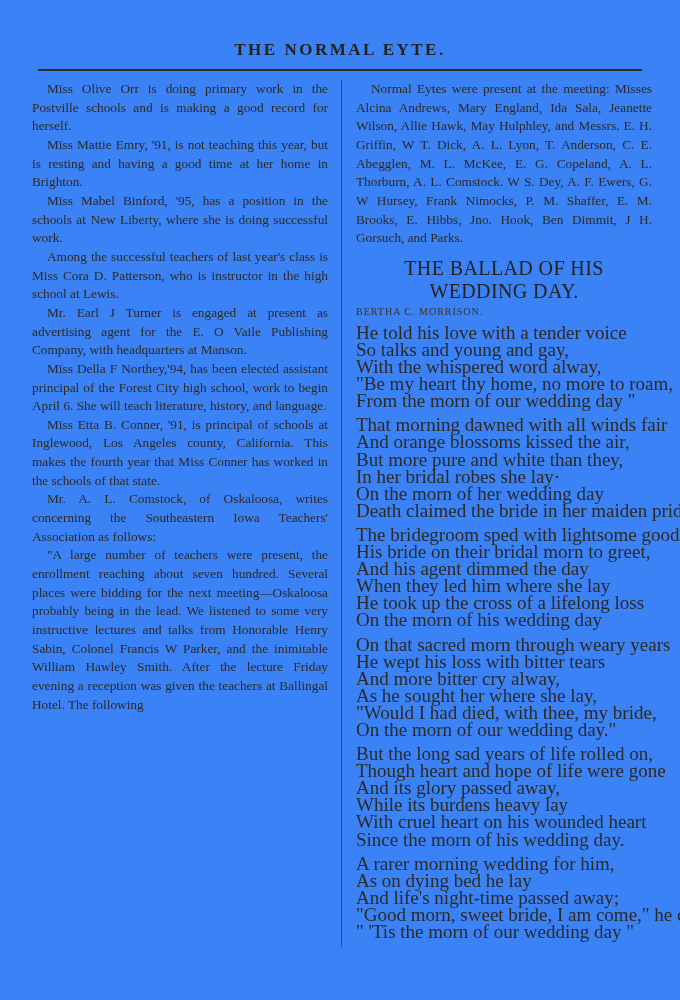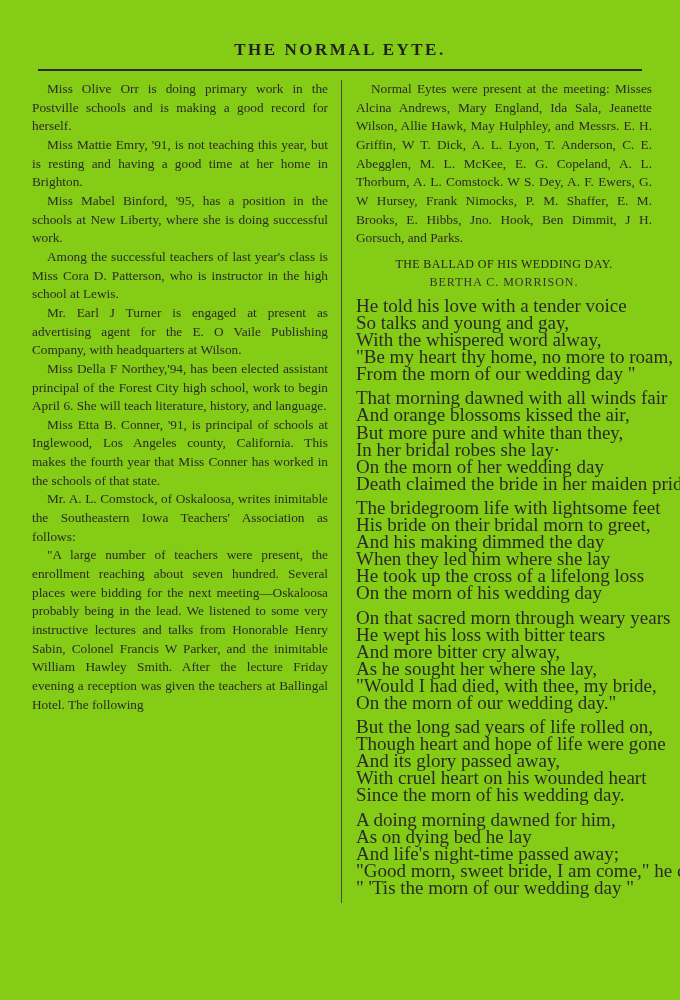--- a/index.html
+++ b/index.html
@@ -5,21 +5,21 @@
   html, body { margin: 0; padding: 0; }
   body {
     width: 680px; height: 1000px;
     background: #e9e7e1;
     font-family: "Liberation Serif", "DejaVu Serif", serif;
     color: #2b2a26;
   }
   .page {
     position: relative;
     width: 680px; height: 1000px;
-    background: #84cc16;
+    background: #3b82f6;
     overflow: hidden;
     box-sizing: border-box;
   }
   .masthead { text-align: center; padding-top: 40px; }
   .masthead-title {
     margin: 0;
     font-size: 17px;
     font-weight: bold;
     letter-spacing: 2.5px;
     color: #23221e;
@@ -40,28 +40,27 @@
     margin: 0;
     text-indent: 15px;
     font-size: 13.3px;
     line-height: 18.65px;
     text-align: justify;
     color: #2b2a26;
   }
   .poem-title {
     margin: 9px 0 3px 0;
     text-align: center;
-    font-size: 12px;
+    font-size: 20px;
     font-weight: normal;
     letter-spacing: 0.4px;
     color: #23221e;
   }
   .poem-byline {
-    text-align: center;
-    font-size: 12px;
+    font-size: 10px;
     letter-spacing: 1px;
     margin: 0 0 7px 0;
     color: #35342f;
   }
   .stanza { margin: 0 0 7px 0; }
   .poem-line {
     font-size: 19px;
     line-height: 17.1px;
     white-space: nowrap;
     color: #2b2a26;
@@ -78,24 +77,24 @@
 
   <hr class="masthead-rule">
 
   <main class="columns">
 
     <section class="col col-left">
       <p class="para">Miss Olive Orr is doing primary work in the Postville schools and is making a good record for herself.</p>
       <p class="para">Miss Mattie Emry, '91, is not teaching this year, but is resting and having a good time at her home in Brighton.</p>
       <p class="para">Miss Mabel Binford, '95, has a position in the schools at New Liberty, where she is doing successful work.</p>
       <p class="para">Among the successful teachers of last year's class is Miss Cora D. Patterson, who is instructor in the high school at Lewis.</p>
-      <p class="para">Mr. Earl J Turner is engaged at present as advertising agent for the E. O Vaile Publishing Company, with headquarters at Wilson.</p>
+      <p class="para">Mr. Earl J Turner is engaged at present as advertising agent for the E. O Vaile Publishing Company, with headquarters at Manson.</p>
       <p class="para">Miss Della F Northey,'94, has been elected assistant principal of the Forest City high school, work to begin April 6.  She will teach literature, history, and language.</p>
       <p class="para">Miss Etta B. Conner, '91, is principal of schools at Inglewood, Los Angeles county, California.  This makes the fourth year that Miss Conner has worked in the schools of that state.</p>
-      <p class="para">Mr. A. L. Comstock, of Oskaloosa, writes inimitable the Southeastern Iowa Teachers' Association as follows:</p>
+      <p class="para">Mr. A. L. Comstock, of Oskaloosa, writes concerning the Southeastern Iowa Teachers' Association as follows:</p>
       <p class="para">"A large number of teachers were present, the enrollment reaching about seven hundred. Several places were bidding for the next meeting—Oskaloosa probably being in the lead. We listened to some very instructive lectures and talks from Honorable Henry Sabin, Colonel Francis W Parker, and the inimitable William Hawley Smith.  After the lecture Friday evening a reception was given the teachers at Ballingal Hotel.  The following</p>
     </section>
 
     <section class="col col-right">
       <p class="para">Normal Eytes were present at the meeting: Misses Alcina Andrews, Mary England, Ida Sala, Jeanette Wilson, Allie Hawk, May Hulphley, and Messrs. E. H. Griffin, W T. Dick, A. L. Lyon, T. Anderson, C. E. Abegglen, M. L. McKee, E. G. Copeland, A. L. Thorburn, A. L. Comstock. W S. Dey, A. F. Ewers, G. W Hursey, Frank Nimocks, P. M. Shaffer, E. M. Brooks, E. Hibbs, Jno. Hook, Ben Dimmit, J H. Gorsuch, and Parks.</p>
 
       <h2 class="poem-title">THE BALLAD OF HIS WEDDING DAY.</h2>
       <div class="poem-byline">BERTHA C. MORRISON.</div>
 
       <div class="stanza">
@@ -109,47 +108,48 @@
       <div class="stanza">
         <div class="poem-line">That morning dawned with all winds fair</div>
         <div class="poem-line">And orange blossoms kissed the air,</div>
         <div class="poem-line">But more pure and white than they,</div>
         <div class="poem-line">In her bridal robes she lay·</div>
         <div class="poem-line">On the morn of her wedding day</div>
         <div class="poem-line">Death claimed the bride in her maiden pride</div>
       </div>
 
       <div class="stanza">
-        <div class="poem-line">The bridegroom life with lightsome feet</div>
+        <div class="poem-line">The bridegroom sped with lightsome good</div>
         <div class="poem-line">His bride on their bridal morn to greet,</div>
-        <div class="poem-line">And his making dimmed the day</div>
+        <div class="poem-line">And his agent dimmed the day</div>
         <div class="poem-line">When they led him where she lay</div>
         <div class="poem-line">He took up the cross of a lifelong loss</div>
         <div class="poem-line">On the morn of his wedding day</div>
       </div>
 
       <div class="stanza">
         <div class="poem-line">On that sacred morn through weary years</div>
         <div class="poem-line">He wept his loss with bitter tears</div>
         <div class="poem-line">And more bitter cry alway,</div>
         <div class="poem-line">As he sought her where she lay,</div>
         <div class="poem-line">"Would I had died, with thee, my bride,</div>
         <div class="poem-line">On the morn of our wedding day."</div>
       </div>
 
       <div class="stanza">
         <div class="poem-line">But the long sad years of life rolled on,</div>
         <div class="poem-line">Though heart and hope of life were gone</div>
         <div class="poem-line">And its glory passed away,</div>
+        <div class="poem-line">While its burdens heavy lay</div>
         <div class="poem-line">With cruel heart on his wounded heart</div>
         <div class="poem-line">Since the morn of his wedding day.</div>
       </div>
 
       <div class="stanza">
-        <div class="poem-line">A doing morning dawned for him,</div>
+        <div class="poem-line">A rarer morning wedding for him,</div>
         <div class="poem-line">As on dying bed he lay</div>
         <div class="poem-line">And life's night-time passed away;</div>
         <div class="poem-line">"Good morn, sweet bride, I am come," he cried,</div>
         <div class="poem-line">" 'Tis the morn of our wedding day "</div>
       </div>
 
     </section>
 
   </main>
 

